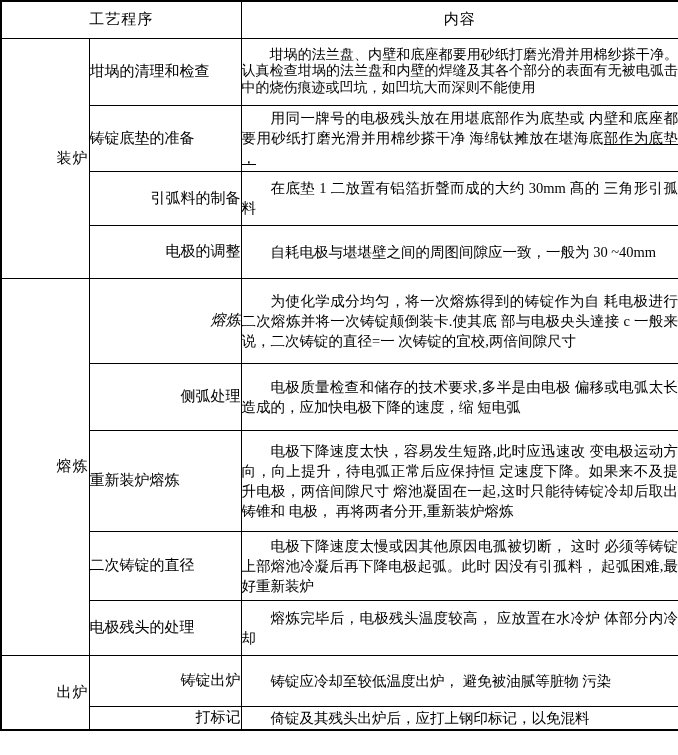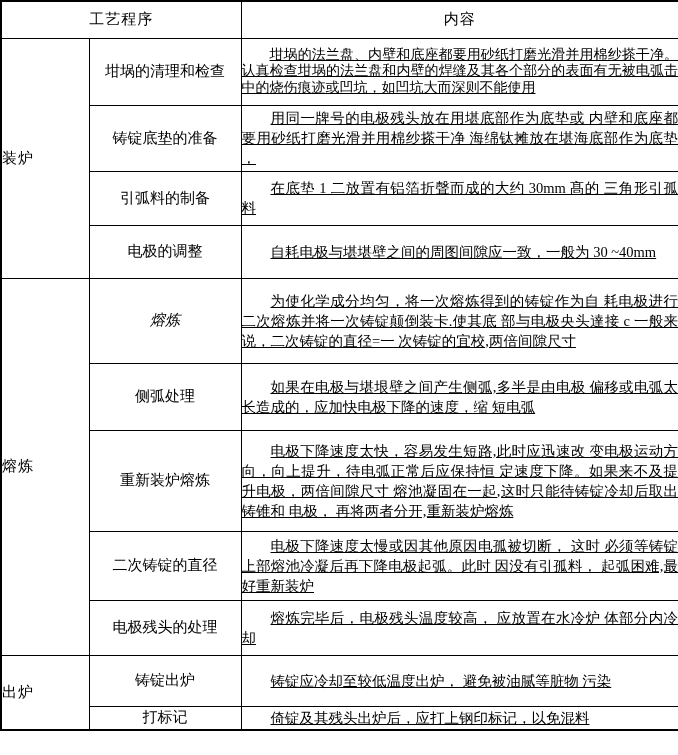--- a/index.html
+++ b/index.html
@@ -42,37 +42,36 @@
     overflow: hidden;
   }
   th.hdr {
     height: 37px;
     font-size: 15px;
     font-weight: normal;
     text-align: center;
     letter-spacing: 1px;
   }
   td.stage-cell {
-    text-align: left;
+    text-align: right;
     font-size: 15px;
     letter-spacing: 1px;
   }
   td.proc-cell {
     font-size: 15px;
-    text-align: center;
+    text-align: right;
     padding: 2px 3px;
   }
-  td.proc-cell.align-left { text-align: center; }
+  td.proc-cell.align-left { text-align: left; }
   td.proc-cell.italic .proc-label { font-style: italic; }
   td.content-cell {
     font-size: 14.5px;
     line-height: 20px;
     text-align: justify;
     padding: 2px 5px 2px 6px;
-    text-decoration: underline;
   }
   td.content-cell .para { text-indent: 2em; display: block; }
   td.content-cell.tight { line-height: 16.5px; font-size: 14px; }
   .u { text-decoration: underline; }
   
   tr.r1  { height: 67px; }
   tr.r2  { height: 66px; }
   tr.r3  { height: 54px; }
   tr.r4  { height: 53px; }
   tr.r5  { height: 85px; }
@@ -148,21 +147,21 @@
         </td>
         <td class="content-cell">
           <span class="para"><span>为使化学成分均匀，将一次熔炼得到的铸锭作为自 耗电极进行二次熔炼并将一次铸锭颠倒装卡.使其底 部与电极央头達接 c 一般来说，二次铸锭的直径=一 次铸锭的宜校,两倍间隙尺寸</span></span>
         </td>
       </tr>
       <tr class="r6">
         <td class="proc-cell">
           <span class="proc-label">侧弧处理</span>
         </td>
         <td class="content-cell">
-          <span class="para"><span>如果在电极与堪垠壁之间产生侧弧,多半是由电极 偏移或电弧太长造成的，应加快电极下降的速度，缩 短电弧</span></span>
+          <span class="para"><span>电极质量检查和储存的技术要求,多半是由电极 偏移或电弧太长造成的，应加快电极下降的速度，缩 短电弧</span></span>
         </td>
       </tr>
       <tr class="r7">
         <td class="proc-cell align-left">
           <span class="proc-label">重新装炉熔炼</span>
         </td>
         <td class="content-cell">
           <span class="para"><span>电极下降速度太快，容易发生短路,此时应迅速改 变电极运动方向，向上提升，待电弧正常后应保持恒 定速度下降。如果来不及提升电极，两倍间隙尺寸 熔池凝固在一起,这时只能待铸锭冷却后取出铸锥和 电极， 再将两者分开,重新装炉熔炼</span></span>
         </td>
       </tr>

